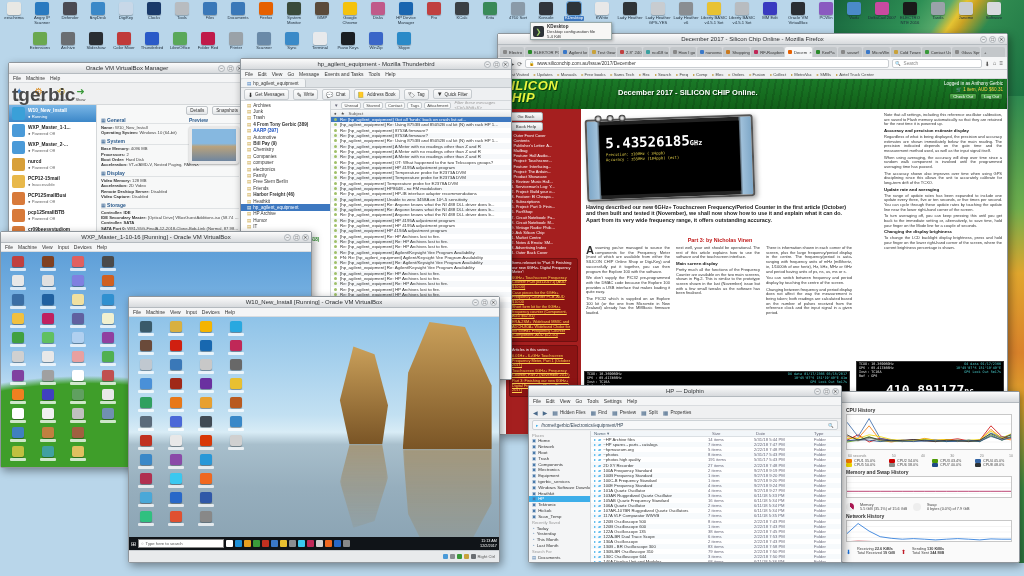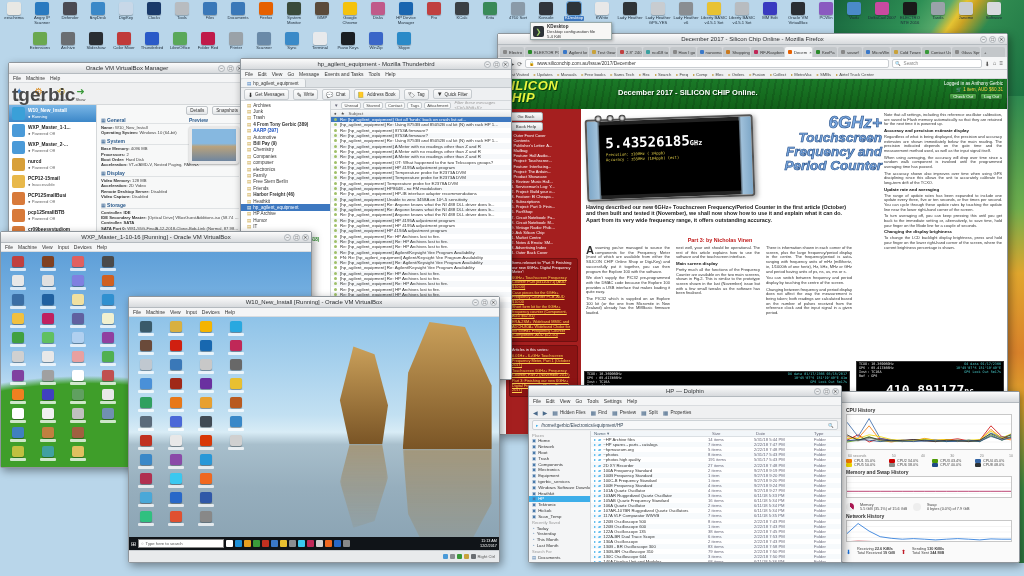--- a/index.html
+++ b/index.html
@@ -638,26 +638,20 @@
             <i></i>
             <i></i>
             <i></i>
           </div>
         <div class="lcd">
           <div class="dg"><span2>5.43526185</span2><span>GHz</span></div>
           <div class="yl">Precision: ±100Hz ( 34ppb)</div>
           <div class="yl">Accuracy : ±550Hz (104ppb) (est)</div>
         </div>
       </div>
-      <div id="sc-title">
-        <div class="t1">6GHz+</div>
-        <div class="t2">Touchscreen</div>
-        <div class="t2">Frequency and</div>
-        <div class="t2">Period Counter</div>
-      </div>
       <div id="sc-intro">Having described our new 6GHz+ Touchscreen Frequency/Period Counter in the first article (October) and then built and tested it (November), we shall now show how to use it and explain what it can do. Apart from its very wide frequency range, it offers outstanding accuracy.</div>
       <div id="sc-byline">Part 3: by Nicholas Vinen</div>
       <div class="sc-col" style="left:2px" id="sc-col1">
           <p><span class="dropcap">A</span>ssuming you've managed to source the components for the Frequency Meter (most of which are available from either the SILICON CHIP Online Shop or Digi-Key) and successfully put it together, you can then program the Explore 100 with the software.</p>
           <p>We don't supply the PIC32 pre-programmed with the DMAC code because the Explore 100 provides a USB interface that makes loading it quite easy.</p>
           <p>The PIC32 which is supplied on an Explore 100 kit (or the one from Micromite in New Zealand) already has the MMBasic firmware loaded.</p>
         </div>
       <div class="sc-col" style="left:92px" id="sc-col2">
           <p>next well, your unit should be operational. The rest of this article explains how to use the software and the touchscreen interface.</p>
           <h5>Main screen display</h5>

